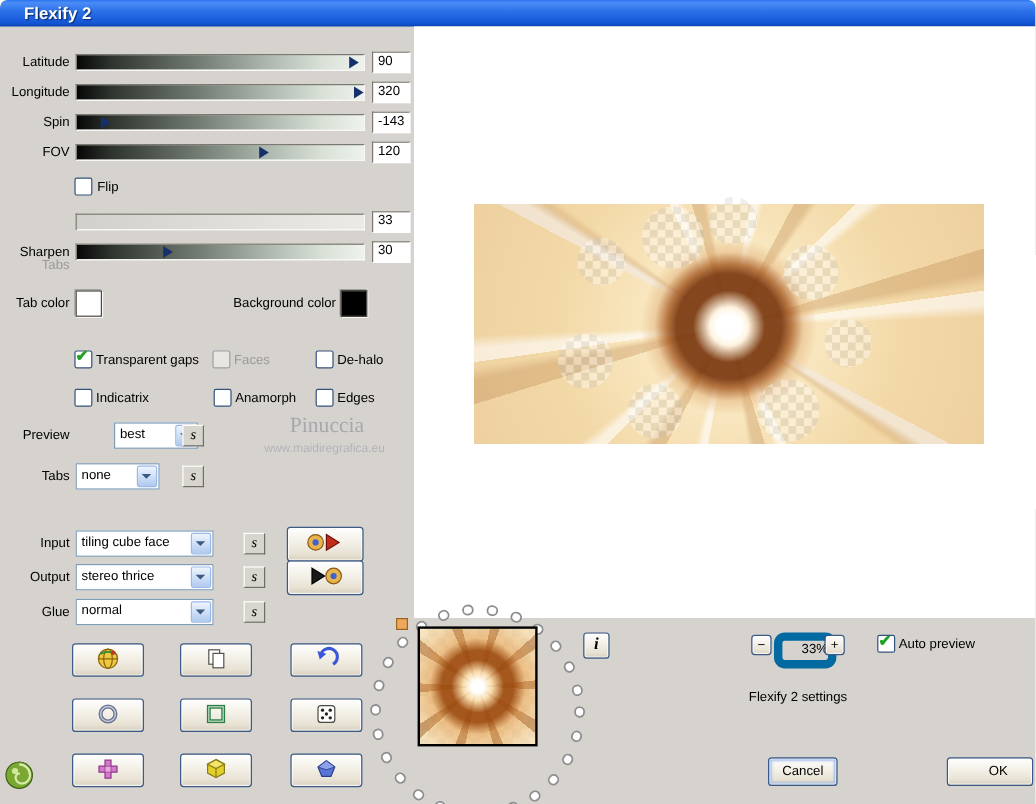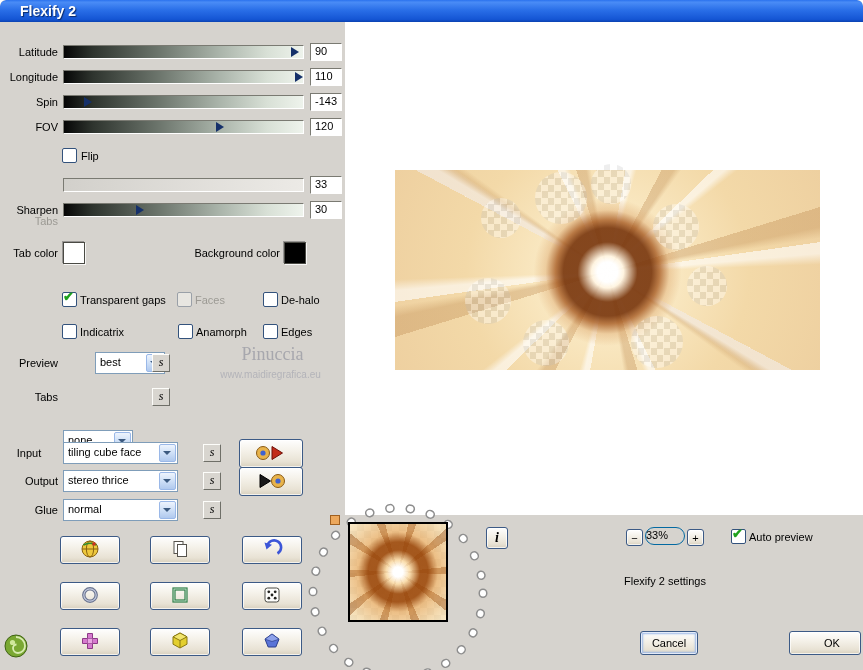--- a/index.html
+++ b/index.html
@@ -58,21 +58,21 @@
   }
   .xpbtn{
     position:absolute;border:1px solid #3c5a86;border-radius:3px;
     background:linear-gradient(180deg,#fefefe,#f5f2ea 38%,#e8e2d4 80%,#d8d0be);
     box-shadow:inset 0 0 0 1px rgba(255,255,255,0.7);
     display:flex;align-items:center;justify-content:center;font-size:11px;
   }
   .xpbtn.focused{box-shadow:inset 0 0 0 1px rgba(255,255,255,.7), inset 0 0 2px 2px #9db9e8;}
   .watermark1{position:absolute;font-family:"Liberation Serif",serif;font-size:18px;color:#a7a7ad;text-align:center;}
   .watermark2{position:absolute;font-size:10px;color:#b3b3b9;text-align:center;}
-  .pill{position:absolute;border:1px solid #0369a1;border-radius:9px;text-align:left;font-size:11px;line-height:15px;}
+  .pill{position:absolute;border:7px solid #0369a1;border-radius:9px;text-align:right;font-size:11px;line-height:15px;}
   .thumb{
     position:absolute;left:348px;top:522px;width:96px;height:96px;border:2px solid #000;
     background:
       radial-gradient(circle at 50% 50%, #ffffff 0px 5px, rgba(250,220,170,0.9) 12px, rgba(160,80,20,0.95) 22px, rgba(160,80,20,0.95) 30px, rgba(230,170,100,0.7) 40px, rgba(240,210,160,0.55) 60px, rgba(245,225,185,0.5) 100%),
       repeating-conic-gradient(from 12deg, rgba(130,60,10,0.8) 0deg 9deg, rgba(250,235,200,0.75) 9deg 36deg),
       repeating-conic-gradient(#c8c8c8 0% 25%, #ffffff 0% 50%);
     background-size:auto,auto,14px 14px;
   }
   .dots{position:absolute;left:303px;top:498px;}
   .orange-sq{position:absolute;left:330px;top:515px;width:8px;height:8px;background:#eda85c;border:1px solid #a06020;}
@@ -103,21 +103,21 @@
   <div class="lbl" style="left:0;top:46px;width:58px;">Latitude</div>
   <div class="track" style="left:63px;top:45px;">
       <i class="mark" style="left:227px;"></i>
     </div>
   <div class="valbox" style="left:310px;top:43px;">90</div>
 
   <div class="lbl" style="left:0;top:71px;width:58px;">Longitude</div>
   <div class="track" style="left:63px;top:70px;">
       <i class="mark" style="left:231px;"></i>
     </div>
-  <div class="valbox" style="left:310px;top:68px;">110</div>
+  <div class="valbox" style="left:310px;top:68px;">320</div>
 
   <div class="lbl" style="left:0;top:96px;width:58px;">Spin</div>
   <div class="track" style="left:63px;top:95px;">
       <i class="mark" style="left:20px;"></i>
     </div>
   <div class="valbox" style="left:310px;top:93px;">-143</div>
 
   <div class="lbl" style="left:0;top:121px;width:58px;">FOV</div>
   <div class="track" style="left:63px;top:120px;">
       <i class="mark" style="left:152px;"></i>
@@ -161,32 +161,32 @@
   <div class="lbl" style="left:0;top:357px;width:58px;">Preview</div>
   <div class="dd" style="left:63px;top:352px;width:68px;margin-left:32px;">
     <span class="txt">best</span>
     <span class="arrowbtn">
         <i></i>
       </span>
   </div>
   <div class="sbtn" style="left:152px;top:354px;">s</div>
 
   <div class="lbl" style="left:0;top:391px;width:58px;">Tabs</div>
-  <div class="dd" style="left:63px;top:386px;width:68px;margin-top:44px;">
+  <div class="dd" style="left:63px;top:386px;width:68px;">
     <span class="txt">none</span>
     <span class="arrowbtn">
         <i></i>
       </span>
   </div>
   <div class="sbtn" style="left:152px;top:388px;">s</div>
 
   <div class="watermark1" style="left:205px;top:344px;width:135px;">Pinuccia</div>
   <div class="watermark2" style="left:198px;top:369px;width:145px;">www.maidiregrafica.eu</div>
 
-  <div class="lbl" style="left:0;top:447px;width:58px;text-align:center;">Input</div>
+  <div class="lbl" style="left:0;top:447px;width:58px;">Input</div>
   <div class="dd" style="left:63px;top:442px;width:113px;">
     <span class="txt">tiling cube face</span>
     <span class="arrowbtn">
         <i></i>
       </span>
   </div>
   <div class="sbtn" style="left:203px;top:444px;">s</div>
   <div class="xpbtn" style="left:239px;top:439px;width:62px;height:27px;">
     <span>
       <svg width="34" height="20" viewBox="0 0 34 20">

